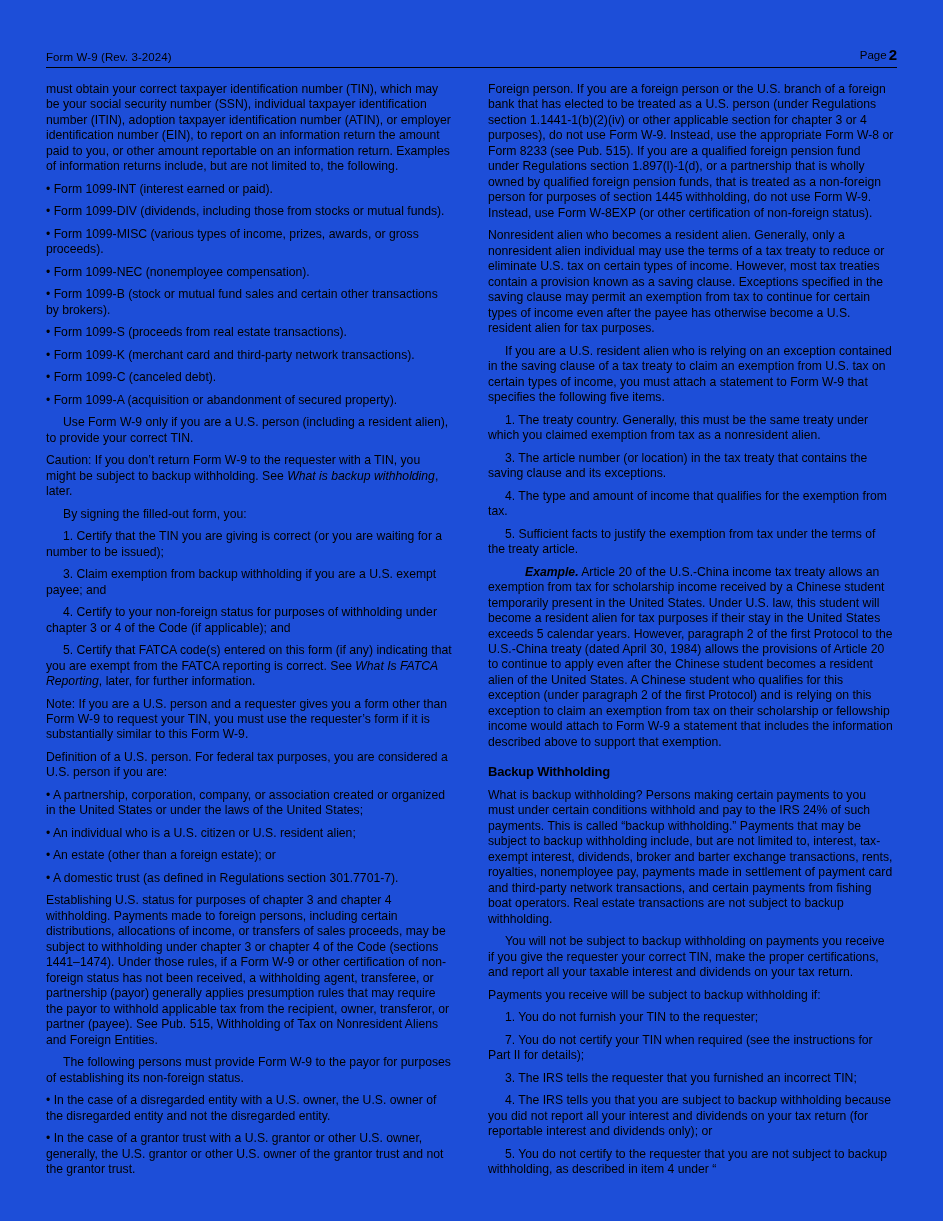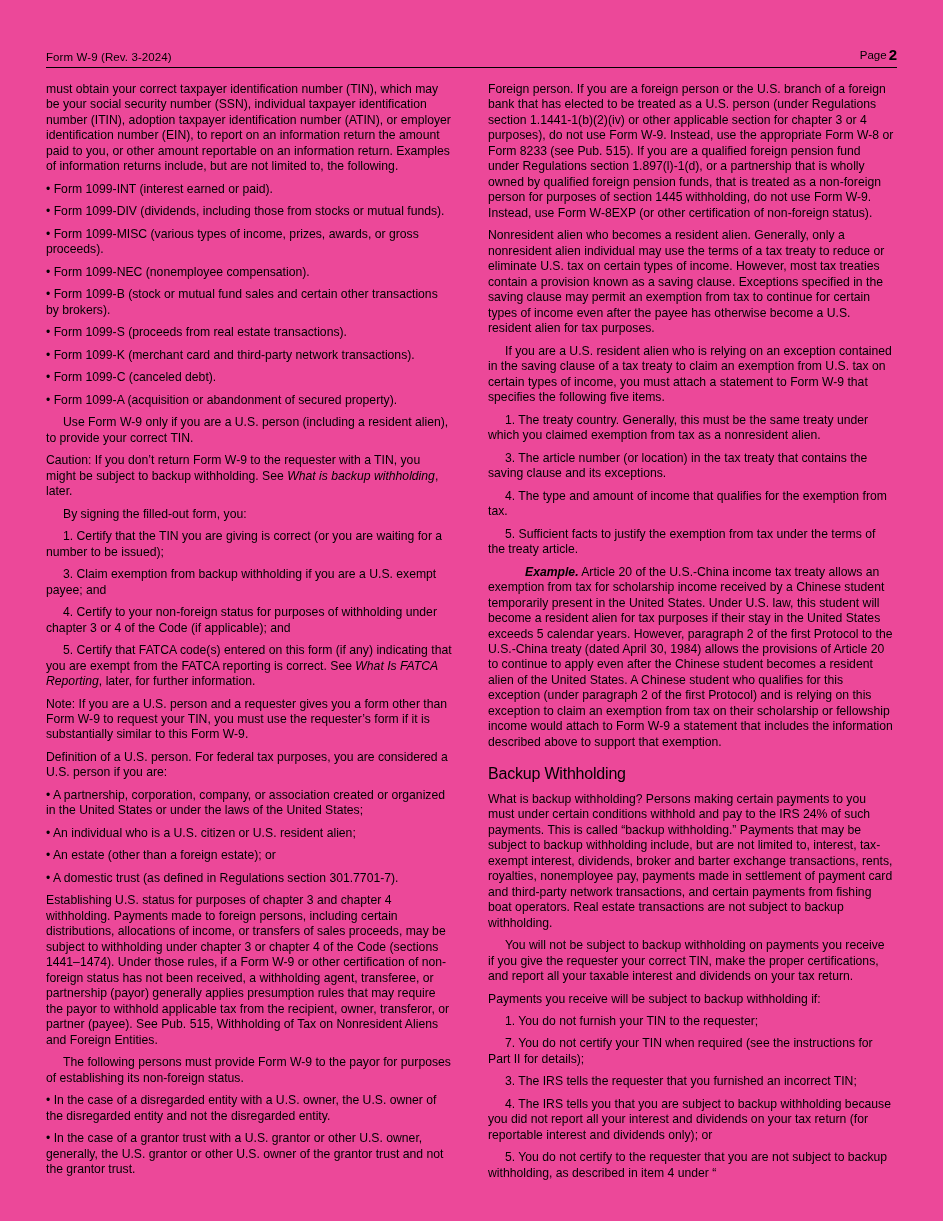--- a/index.html
+++ b/index.html
@@ -4,21 +4,21 @@
 <style>
   html, body {
     margin: 0;
     padding: 0;
     background: #ffffff;
   }
   .page {
     position: relative;
     width: 943px;
     height: 1221px;
-    background: #ec4899;
+    background: #1d4ed8;
     font-family: "Liberation Sans", sans-serif;
     color: #000000;
     box-sizing: border-box;
     padding: 46px 46px 20px 46px;
   }
   .header {
     display: flex;
     justify-content: space-between;
     align-items: flex-end;
     font-size: 11.5px;
@@ -50,22 +50,22 @@
   p.ind { text-indent: 17px; }
   p.bullet {
     margin: 0 0 7px 0;
     padding-left: 0;
   }
   p.num { text-indent: 17px; }
   .b { font-weight: normal; }
   .i { font-style: italic; }
   .bi { font-weight: bold; font-style: italic; margin-left: 20px; }
   h2.section {
-    font-size: 16px;
-    font-weight: normal;
+    font-size: 13px;
+    font-weight: bold;
     margin: 14px 0 7px 0;
     letter-spacing: -0.2px;
   }
 </style>
 </head>
 <body>
 
 <div class="page">
 
   <div class="header">

